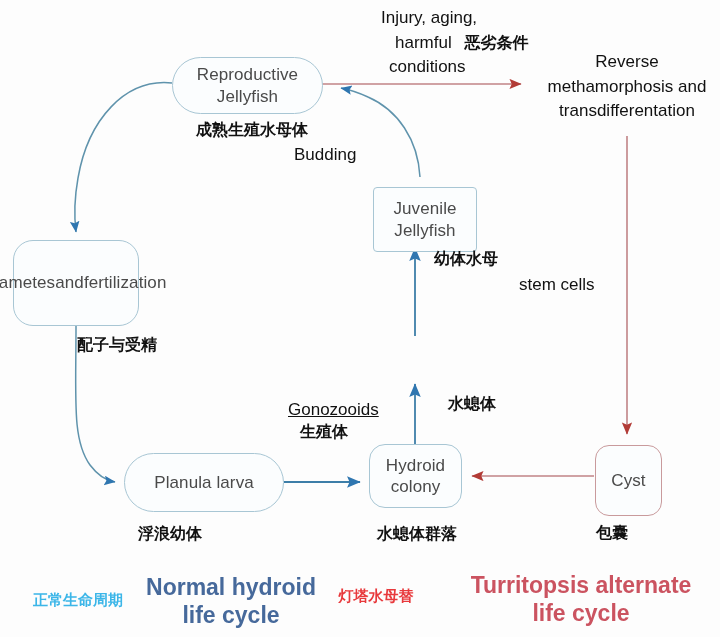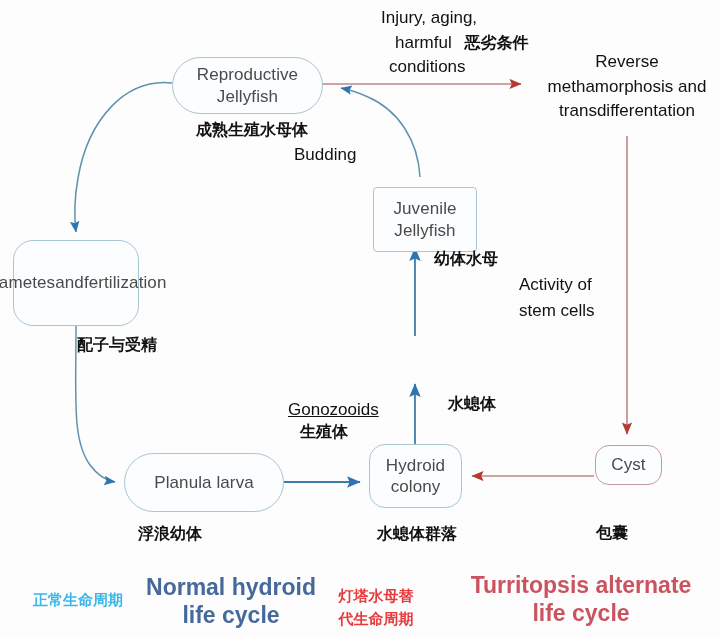--- a/index.html
+++ b/index.html
@@ -131,21 +131,21 @@
     <span>Hydroid</span>
     <span>colony</span>
   </div>
 
 
   <div class="node blue" style="left:373px; top:176px; width:104px; height:65px; border-radius:4px; flex-direction:column;margin-top:11px;">
     <span>Juvenile</span>
     <span>Jellyfish</span>
   </div>
 
-  <div class="node red" style="left:595px; top:445px; width:67px; height:40px; border-radius:14px;">
+  <div class="node red" style="left:595px; top:445px; width:67px; height:71px; border-radius:14px;">
     <span>Cyst</span>
   </div>
 
   <div class="label cn" style="left:196px; top:120px;">成熟生殖水母体</div>
 
   <div class="label" style="left:294px; top:144px; font-size:17px;">Budding</div>
 
   <div class="label cn" style="left:77px; top:335px;">配子与受精</div>
 
   <div class="label cn" style="left:138px; top:524px;">浮浪幼体</div>
@@ -169,36 +169,34 @@
     <div style="padding-left:8px;">conditions</div>
   </div>
 
   <div class="label multi" style="left:534px; top:50px; width:186px; font-size:17px; line-height:1.45; text-align:center;">
     <div>Reverse</div>
     <div>methamorphosis and</div>
     <div>transdifferentation</div>
   </div>
 
   <div class="label multi" style="left:519px; top:272px; font-size:17px; line-height:1.5;">
-    <div>Activity of</div>
     <div>stem cells</div>
   </div>
 
   <div class="label cn" style="left:596px; top:523px;">包囊</div>
 
   <div class="legend-item legend-cn-blue" style="left:33px; top:591px;">正常生命周期</div>
 
   <div class="legend-item legend-en-blue" style="left:142px; top:573px; width:178px;">
     <div>Normal hydroid</div>
     <div>life cycle</div>
   </div>
 
   <div class="legend-item legend-cn-red" style="left:329px; top:585px; width:94px; line-height:1.5;">
     <div>灯塔水母替</div>
-    <div>代生命周期</div>
   </div>
 
   <div class="legend-item legend-en-red" style="left:448px; top:571px; width:266px;">
     <div>Turritopsis alternate</div>
     <div>life cycle</div>
   </div>
 
 </div>
 
 </body></html>

